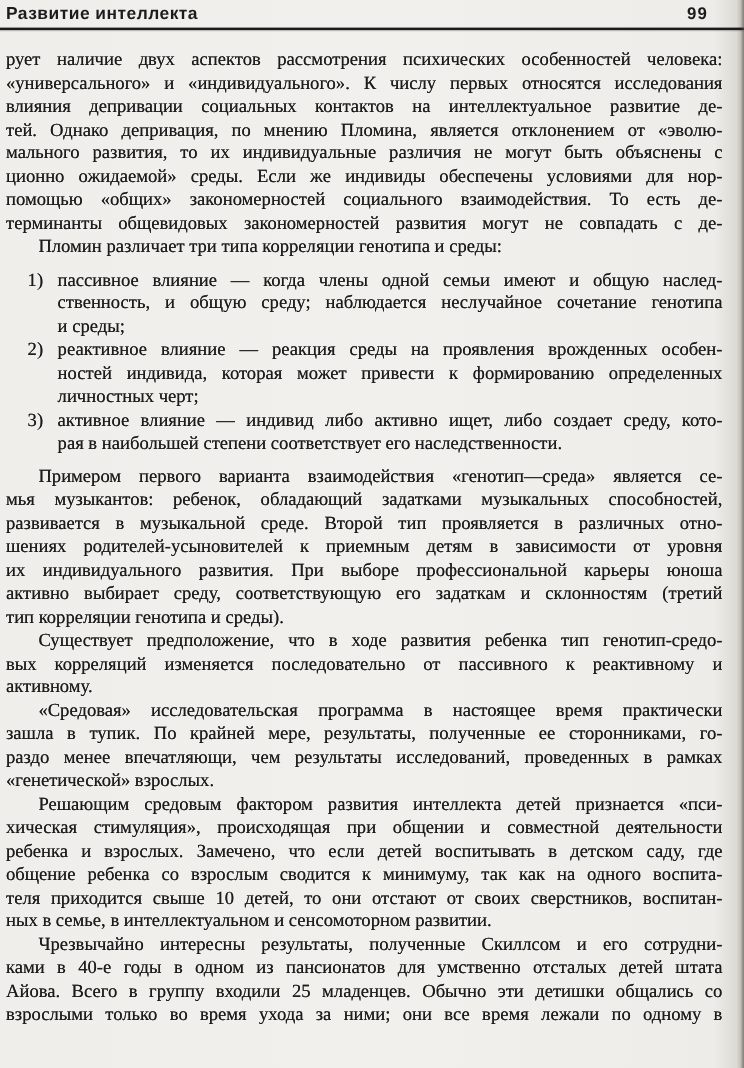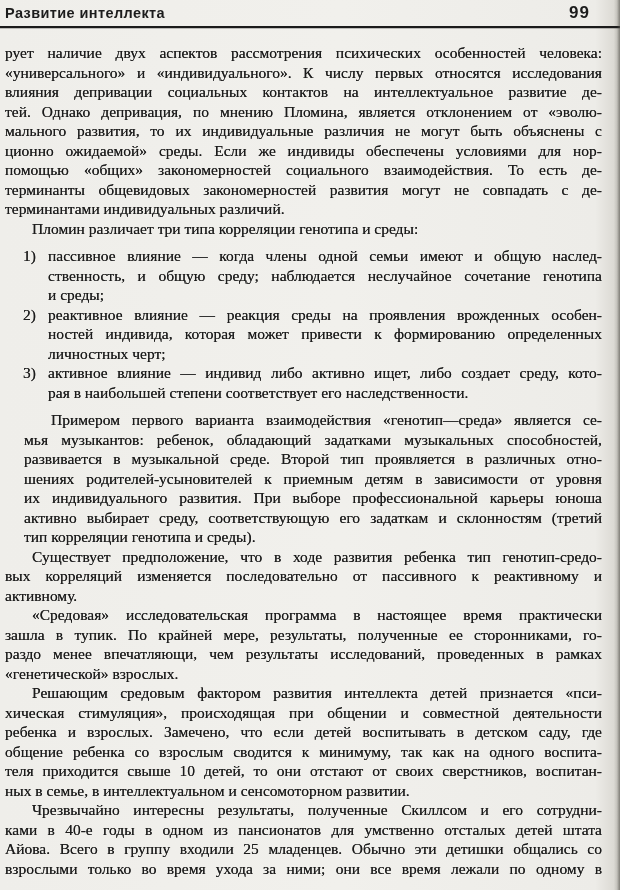--- a/index.html
+++ b/index.html
@@ -17,41 +17,41 @@
   }
   .header {
     display: flex;
     justify-content: space-between;
     align-items: baseline;
     padding: 3px 30px 0 5px;
     font-family: "Liberation Sans", "DejaVu Sans", sans-serif;
     font-weight: bold;
   }
   .header-title { font-size: 14.5px; letter-spacing: 0.4px; }
-  .header-pagenum { font-size: 17px; letter-spacing: 1px; }
+  .header-pagenum { font-size: 14px; letter-spacing: 1px; }
   .header-rule {
     height: 2px;
     background: #1b1b1b;
     margin: 3px 0 0 0;
     box-shadow: 0 1px 0 rgba(27,27,27,0.25);
   }
   .body {
     padding: 15px 18px 0 5px;
     font-size: 15.5px;
     line-height: 19.5px;
     text-shadow: 0 0 0.35px rgba(25,25,25,0.85);
   }
   .line { text-align: justify; text-align-last: justify; }
   .line.last { text-align-last: left; }
   .block.p.indent .line:first-child { text-indent: 27px; }
   .block.li { position: relative; padding-left: 43px; }
   .block.li .marker { position: absolute; left: 18px; top: 0; }
   
   .block.p + .block.li { margin-top: 8px; }
-  .block.li + .block.p { margin-top: 8px; margin-left: 19px; }
+  .block.li + .block.p { margin-top: 8px; }
   .edge-shadow {
     position: absolute;
     top: 0; right: 0;
     width: 3px; height: 100%;
     background: linear-gradient(90deg, rgba(90,88,82,0) 0%, rgba(90,88,82,0.55) 100%);
     pointer-events: none;
   }
 </style>
 </head>
 <body>
@@ -66,21 +66,20 @@
   <div class="body">
       <div class="block p">
         <div class="line">рует наличие двух аспектов рассмотрения психических особенностей человека:</div>
         <div class="line">«универсального» и «индивидуального». К числу первых относятся исследования</div>
         <div class="line">влияния депривации социальных контактов на интеллектуальное развитие де-</div>
         <div class="line">тей. Однако депривация, по мнению Пломина, является отклонением от «эволю-</div>
         <div class="line">мального развития, то их индивидуальные различия не могут быть объяснены с</div>
         <div class="line">ционно ожидаемой» среды. Если же индивиды обеспечены условиями для нор-</div>
         <div class="line">помощью «общих» закономерностей социального взаимодействия. То есть де-</div>
         <div class="line">терминанты общевидовых закономерностей развития могут не совпадать с де-</div>
-        <div class="line last">терминантами индивидуальных различий.</div>
       </div>
       <div class="block p indent">
         <div class="line last">Пломин различает три типа корреляции генотипа и среды:</div>
       </div>
       <div class="block li">
         <span class="marker">1)</span>
         <div class="line">пассивное влияние — когда члены одной семьи имеют и общую наслед-</div>
         <div class="line">ственность, и общую среду; наблюдается неслучайное сочетание генотипа</div>
         <div class="line last">и среды;</div>
       </div>

